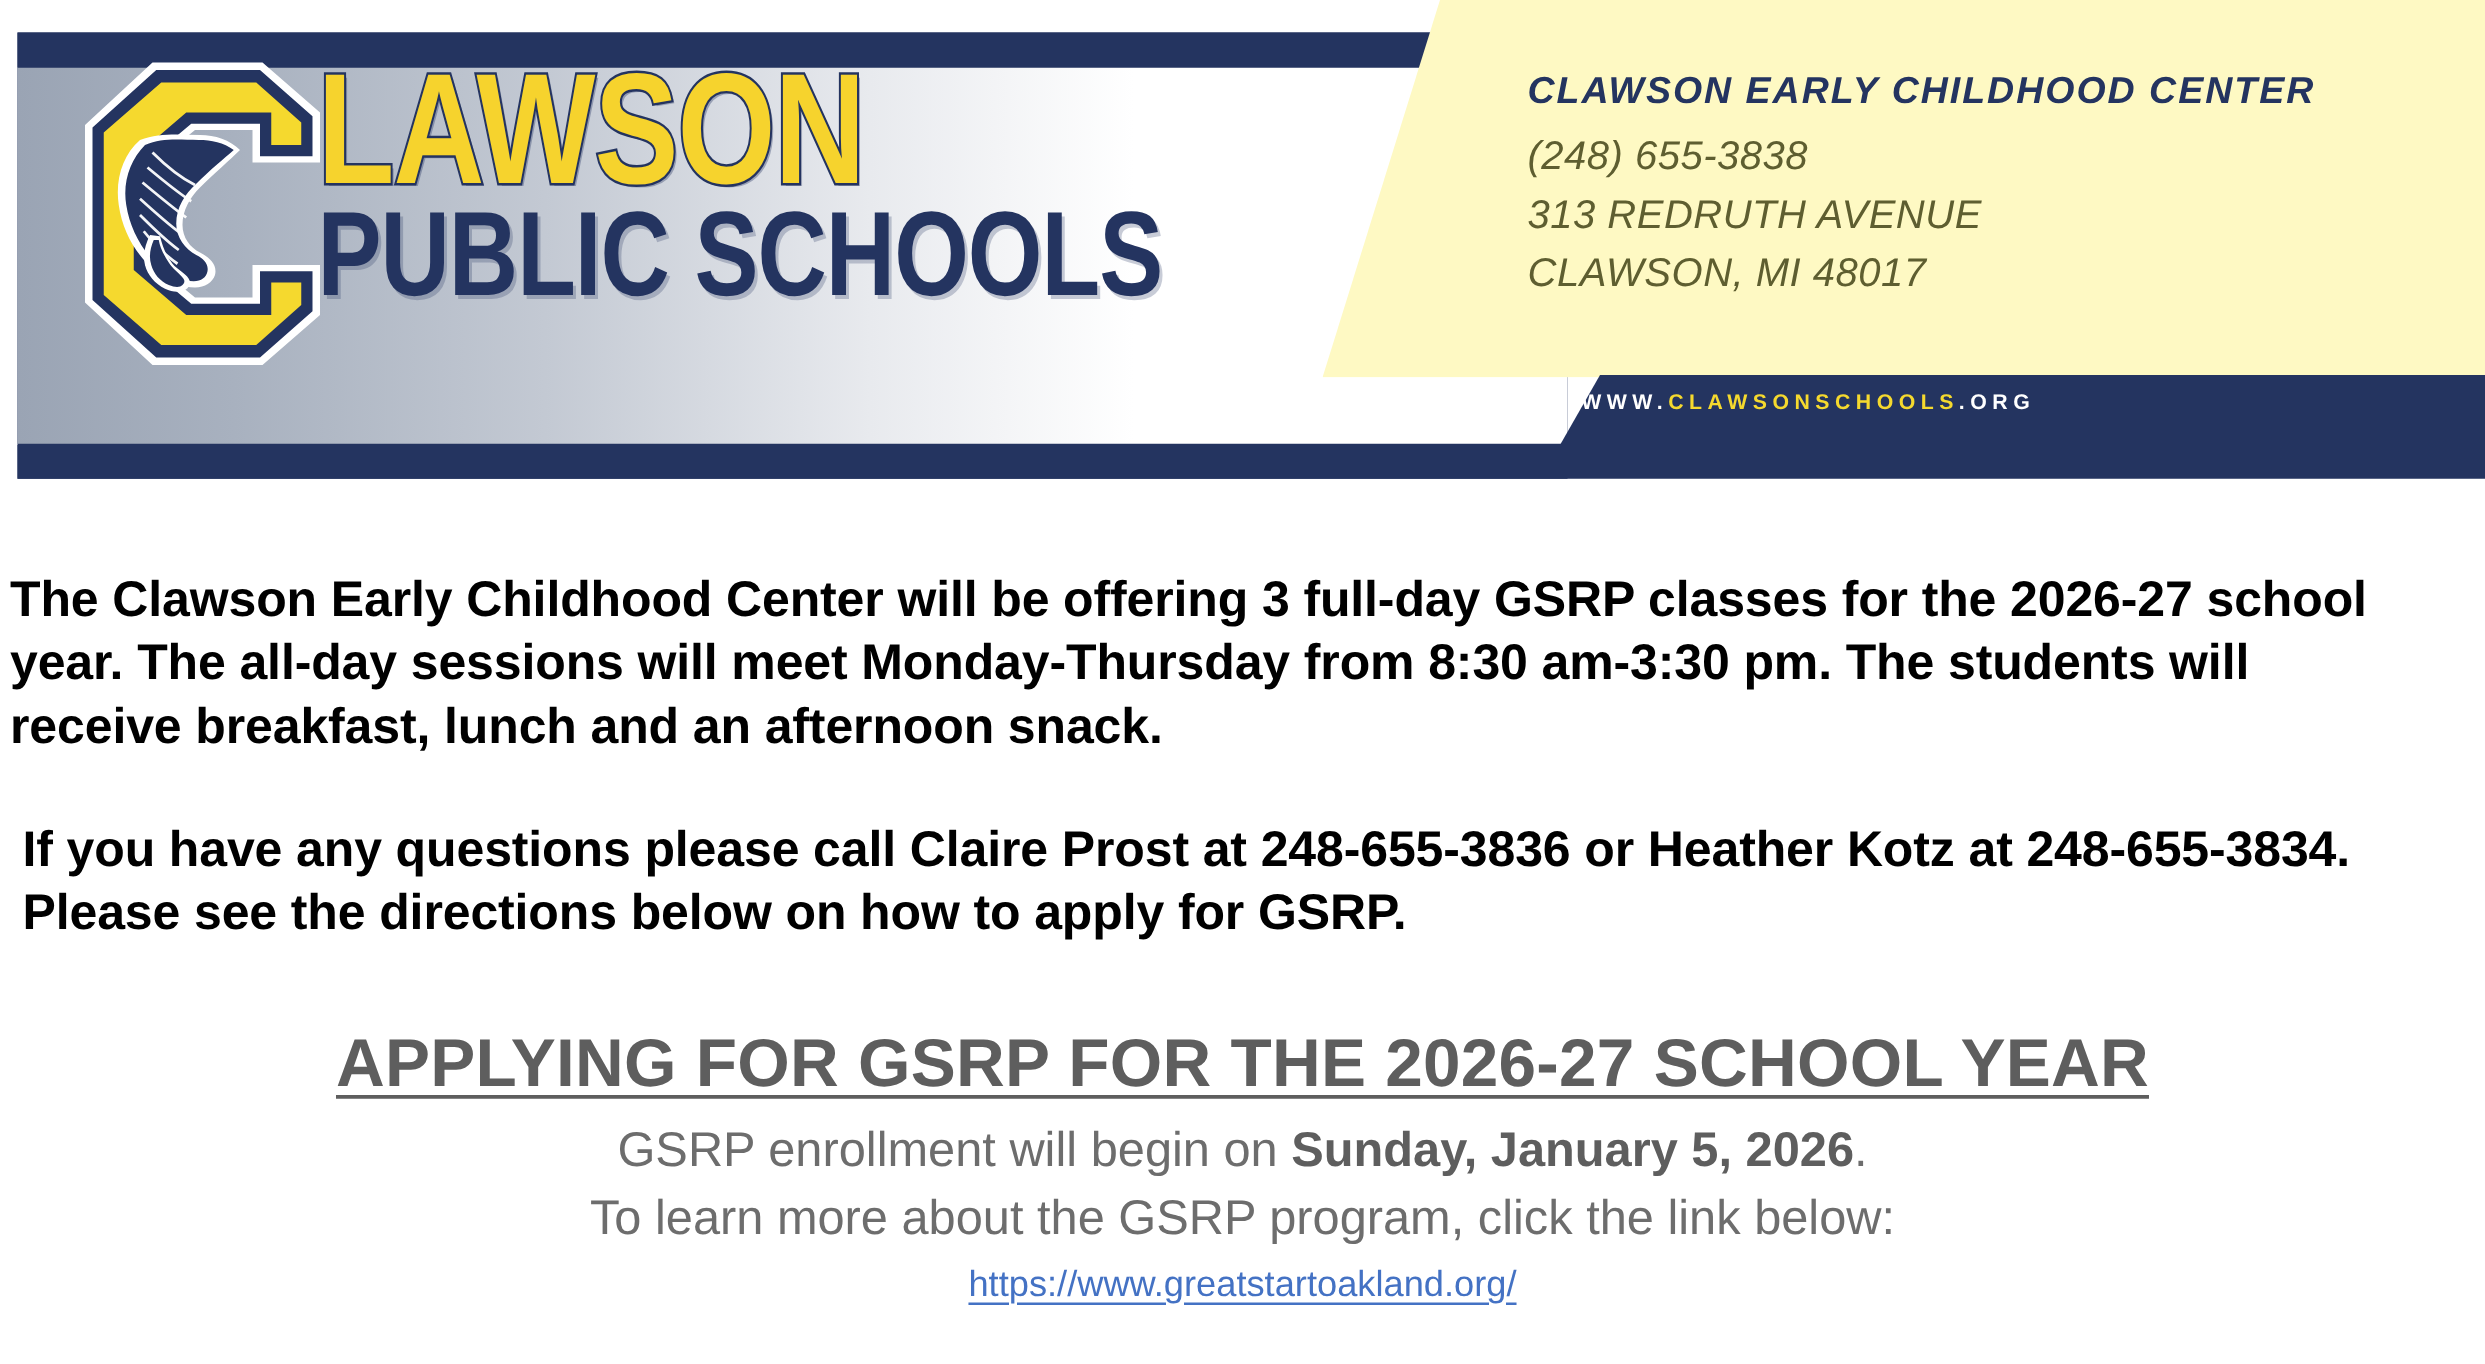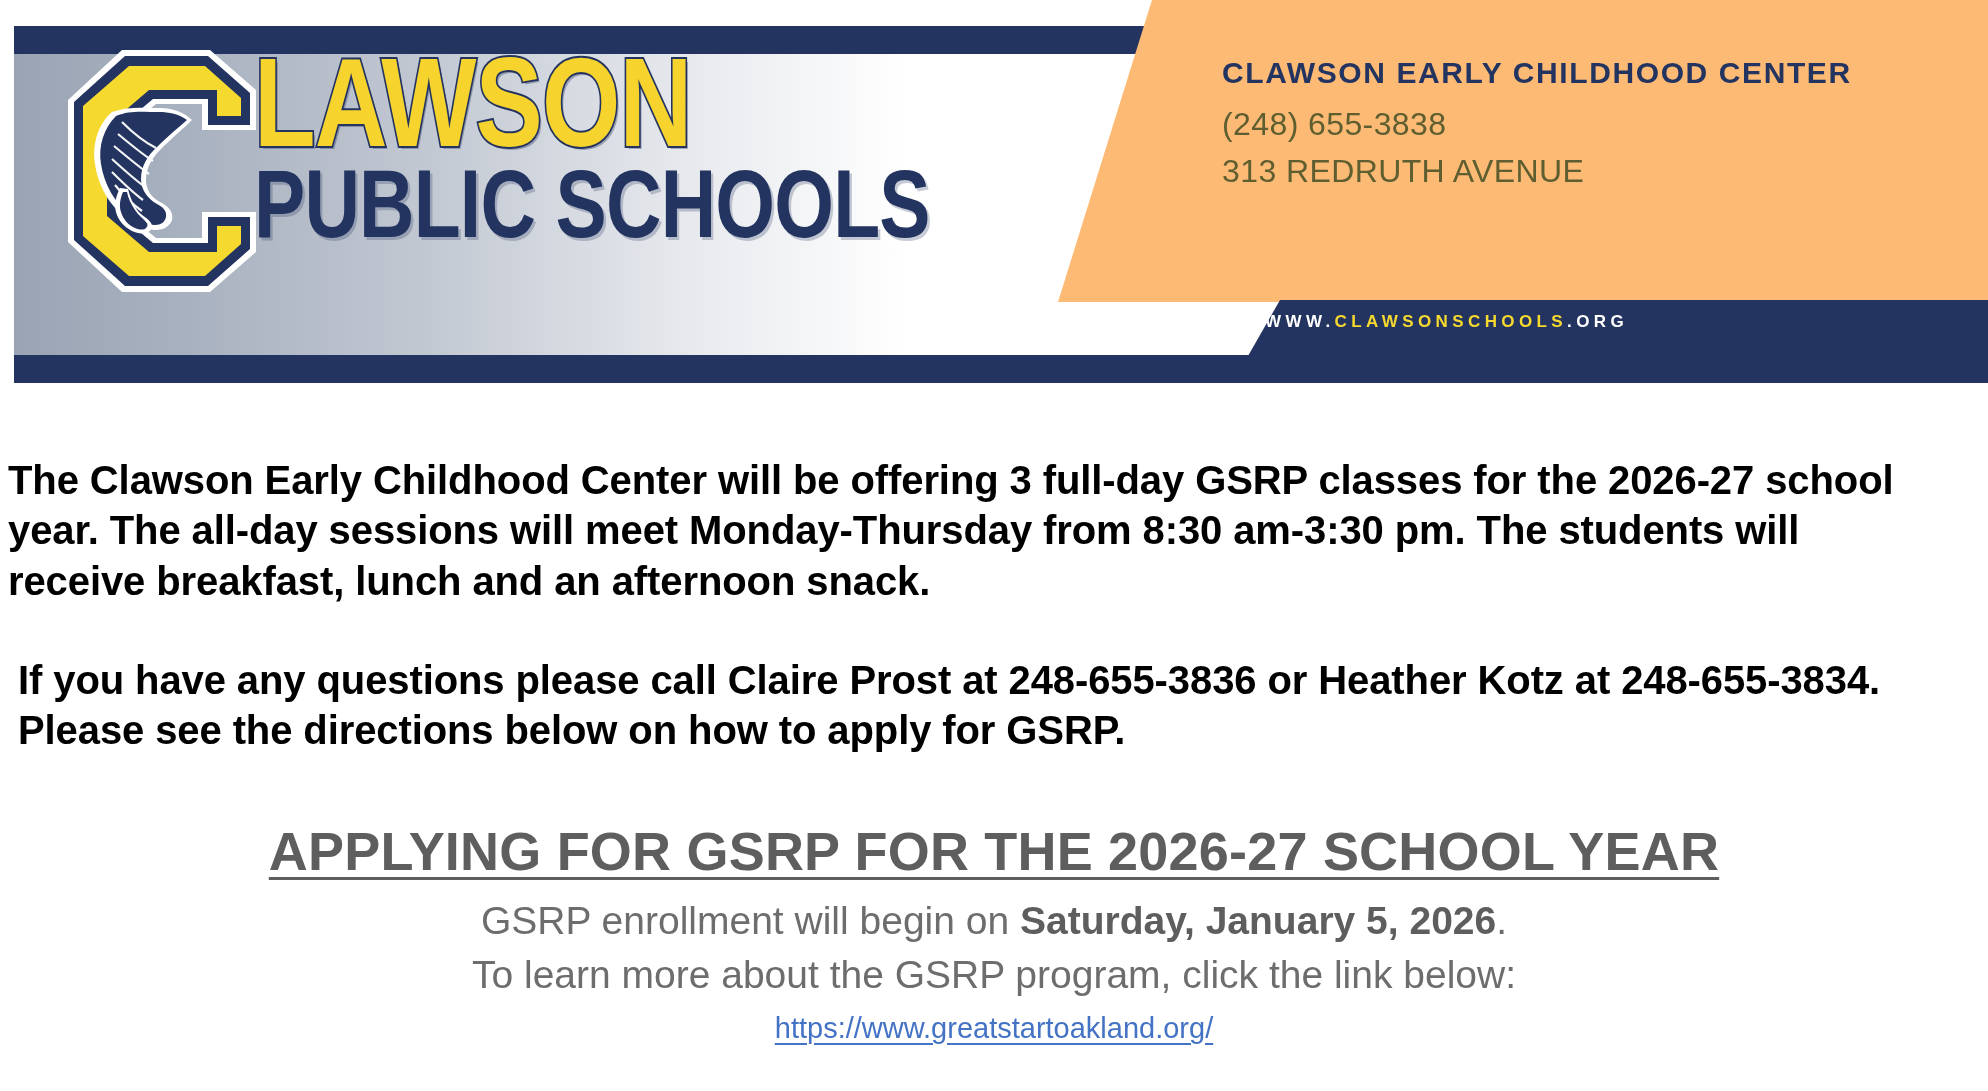--- a/index.html
+++ b/index.html
@@ -103,22 +103,23 @@
     text-shadow: 3px 3px 0 rgba(36,52,96,.25);
   }
 
   
   .yellow-panel {
     position: absolute;
     left: 1040px;
     top: 0px;
     width: 948px;
     height: 302px;
-    background: #fdba74;
+    background: #fef9c3;
     clip-path: polygon(112px 0, 948px 0, 948px 302px, 18px 302px);
+    font-style: italic;
   }
   .ycontent {
     position: absolute;
     left: 182px;
     top: 56px;
     width: 740px;
   }
   .ycontent .cc-title {
     font-family: "Liberation Sans", sans-serif;
     font-weight: bold;
@@ -308,39 +309,40 @@
       <div class="line1">LAWSON</div>
       <div class="line2">PUBLIC SCHOOLS</div>
     </div>
   </div>
 
   <div class="yellow-panel">
     <div class="ycontent">
       <div class="cc-title">CLAWSON EARLY CHILDHOOD CENTER</div>
       <div class="cc-line">(248) 655-3838</div>
       <div class="cc-line">313 REDRUTH AVENUE</div>
+      <div class="cc-line">CLAWSON, MI 48017</div>
     </div>
   </div>
 
   <div class="url-block"></div>
   <div class="url-text">
     <span class="url-w">WWW.</span><span class="url-y">CLAWSONSCHOOLS</span><span class="url-o">.ORG</span>
   </div>
 
   <div class="banner-bottom-bar"></div>
 </div>
 
 <div id="content">
 
   <div class="para para-1">The Clawson Early Childhood Center will be offering 3 full-day GSRP classes for the 2026-27 school year. The all-day sessions will meet Monday-Thursday from 8:30 am-3:30 pm. The students will receive breakfast, lunch and an afternoon snack.</div>
 
   <div class="para para-2">If you have any questions please call Claire Prost at 248-655-3836 or Heather Kotz at 248-655-3834. Please see the directions below on how to apply for GSRP.</div>
 
   <div class="lower">
     <div class="lower-head">APPLYING FOR GSRP FOR THE 2026-27 SCHOOL YEAR</div>
 
-    <p class="lower-line"><span>GSRP enrollment will begin on </span><b>Saturday, January 5, 2026</b><span>.</span></p>
+    <p class="lower-line"><span>GSRP enrollment will begin on </span><b>Sunday, January 5, 2026</b><span>.</span></p>
 
     <p class="lower-line">To learn more about the GSRP program, click the link below:</p>
 
     <a class="lower-link" href="#">https://www.greatstartoakland.org/</a>
   </div>
 </div>
 
 </body></html>

